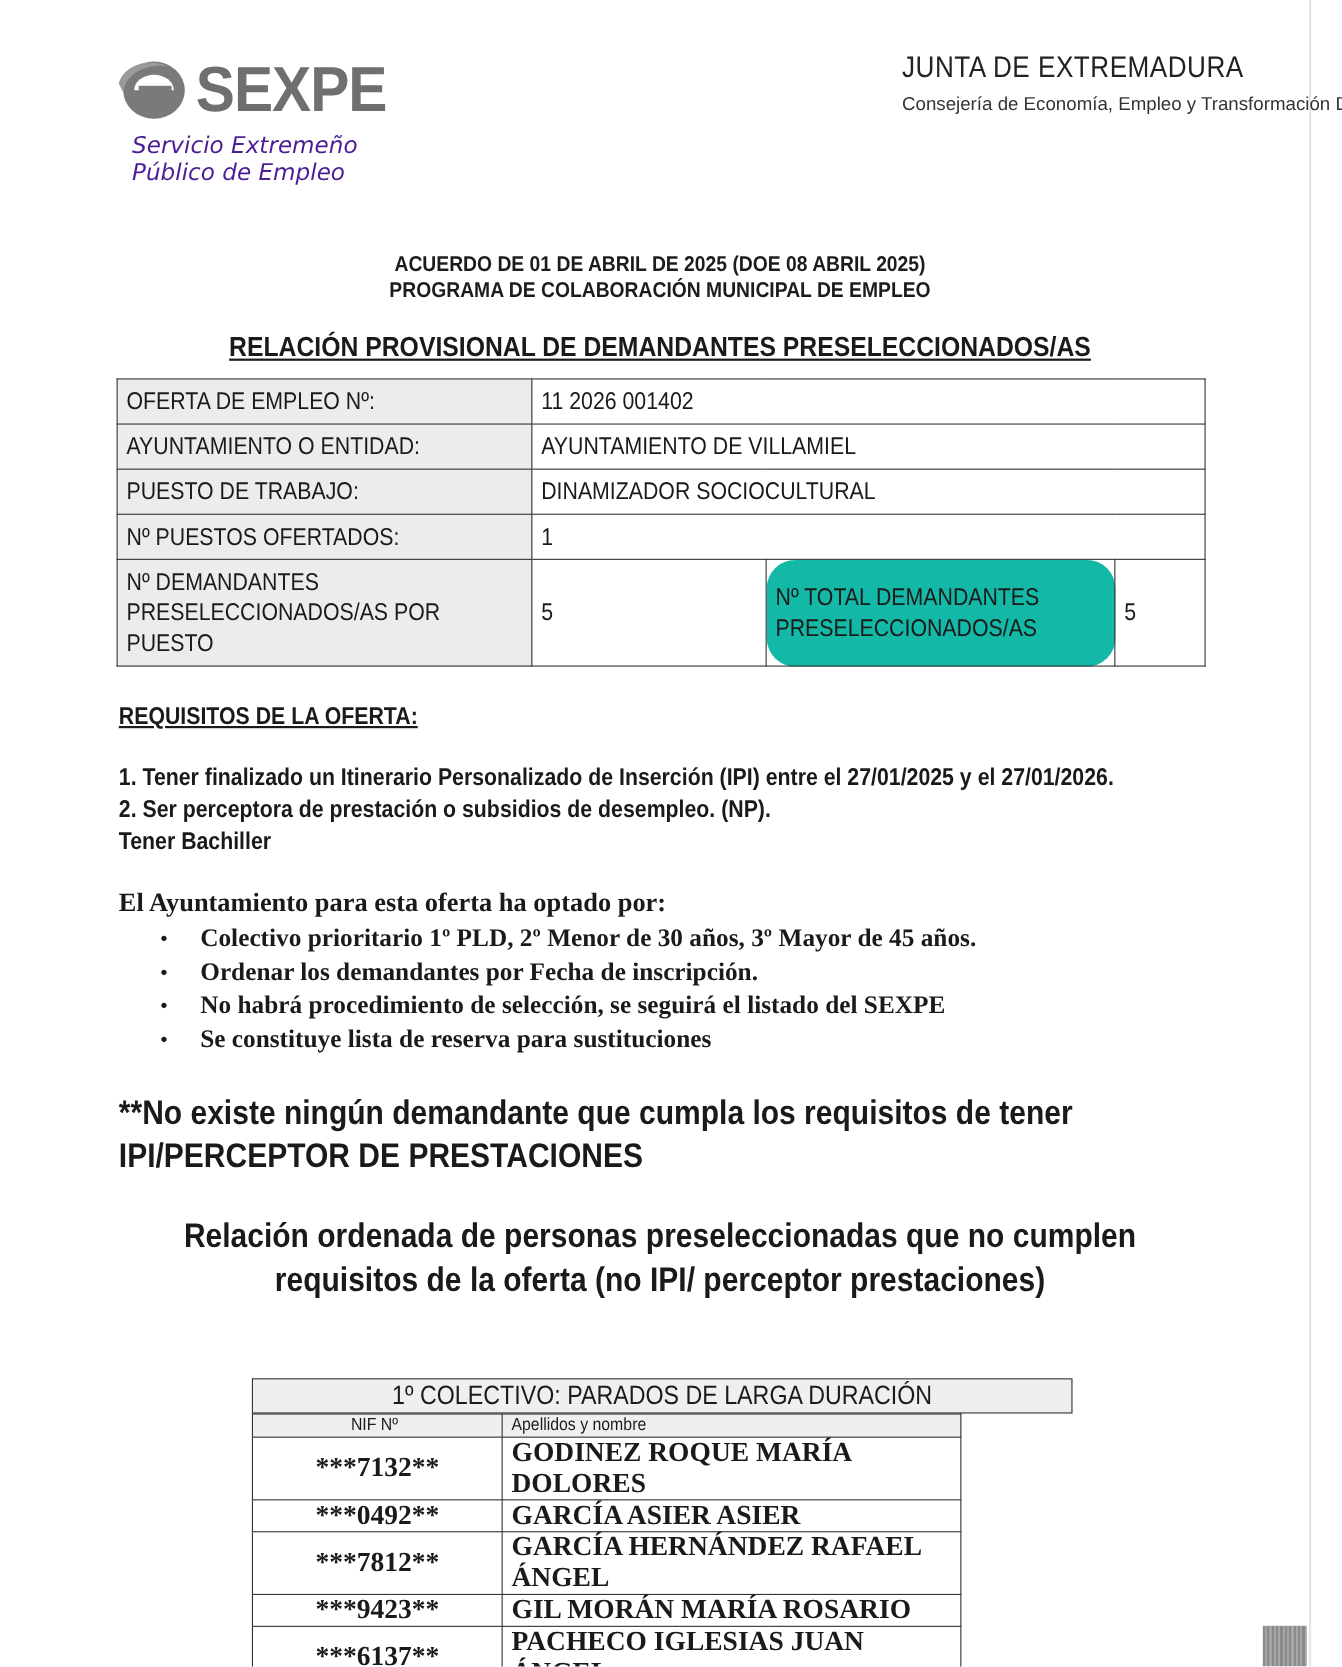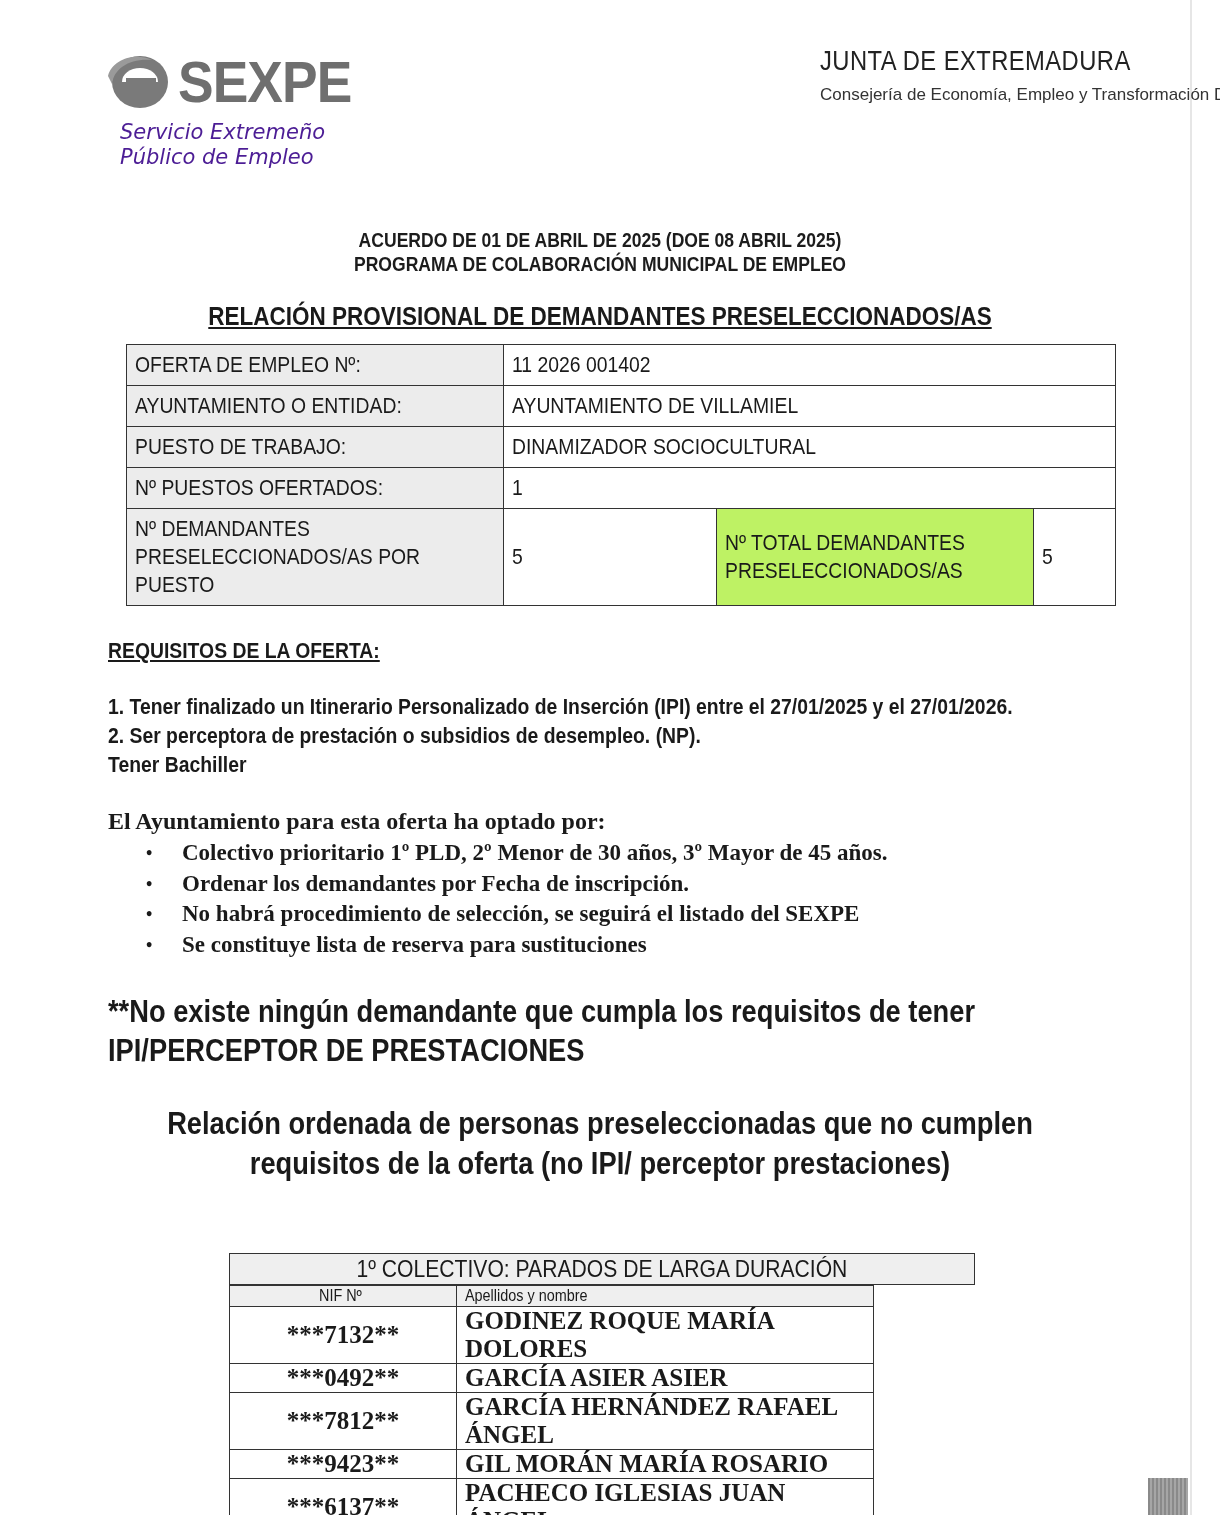--- a/index.html
+++ b/index.html
@@ -26,25 +26,25 @@
   .junta-sub { font-size: 17px; color: #333; margin-top: 8px; white-space: nowrap; }
 
   
   .center-block { position: absolute; left: 0; width: 1200px; text-align: center; }
   .acuerdo { top: 228px; font-size: 19.5px; line-height: 24px; font-weight: bold; color: #1c1c1c;
     transform: scaleX(0.9); transform-origin: 600px center; }
   .relacion-title { top: 302px; font-size: 25px; font-weight: bold; text-decoration: underline;
     transform: scaleX(0.9); transform-origin: 600px center; }
 
   
-  table.info { position: absolute; left: 106px; top: 344px; width: 990px; border-collapse: collapse; margin-left: 20px; }
+  table.info { position: absolute; left: 106px; top: 344px; width: 990px; border-collapse: collapse; }
   table.info td { border: 1.5px solid #333; font-size: 22px; padding: 0 8px; height: 40px; vertical-align: middle; }
   table.info td .t { display: inline-block; transform: scaleX(0.88); transform-origin: left center; white-space: nowrap; }
   table.info td.lbl { background: #ececec; width: 316px; }
-  table.info td.lbl2 { background: #bef264; width: 270px; }
+  table.info td.lbl2 { background: #14b8a6; width: 270px; border-radius: 26px; }
   table.info tr.tall td { height: 96px; }
   table.info td.lbl.multi .t { white-space: normal; line-height: 28px; display: block; width: 360px; }
 
   .req-head { position: absolute; left: 108px; top: 638px; font-size: 22px; font-weight: bold; text-decoration: underline;
     transform: scaleX(0.88); transform-origin: left center; white-space: nowrap; }
   .req-list { position: absolute; left: 108px; top: 692px; font-size: 22px; font-weight: bold; line-height: 29px;
     transform: scaleX(0.88); transform-origin: left top; white-space: nowrap; }
 
   .opt-head { position: absolute; left: 108px; top: 808px; font-family: "Liberation Serif", serif; font-weight: bold;
     font-size: 24px; }

